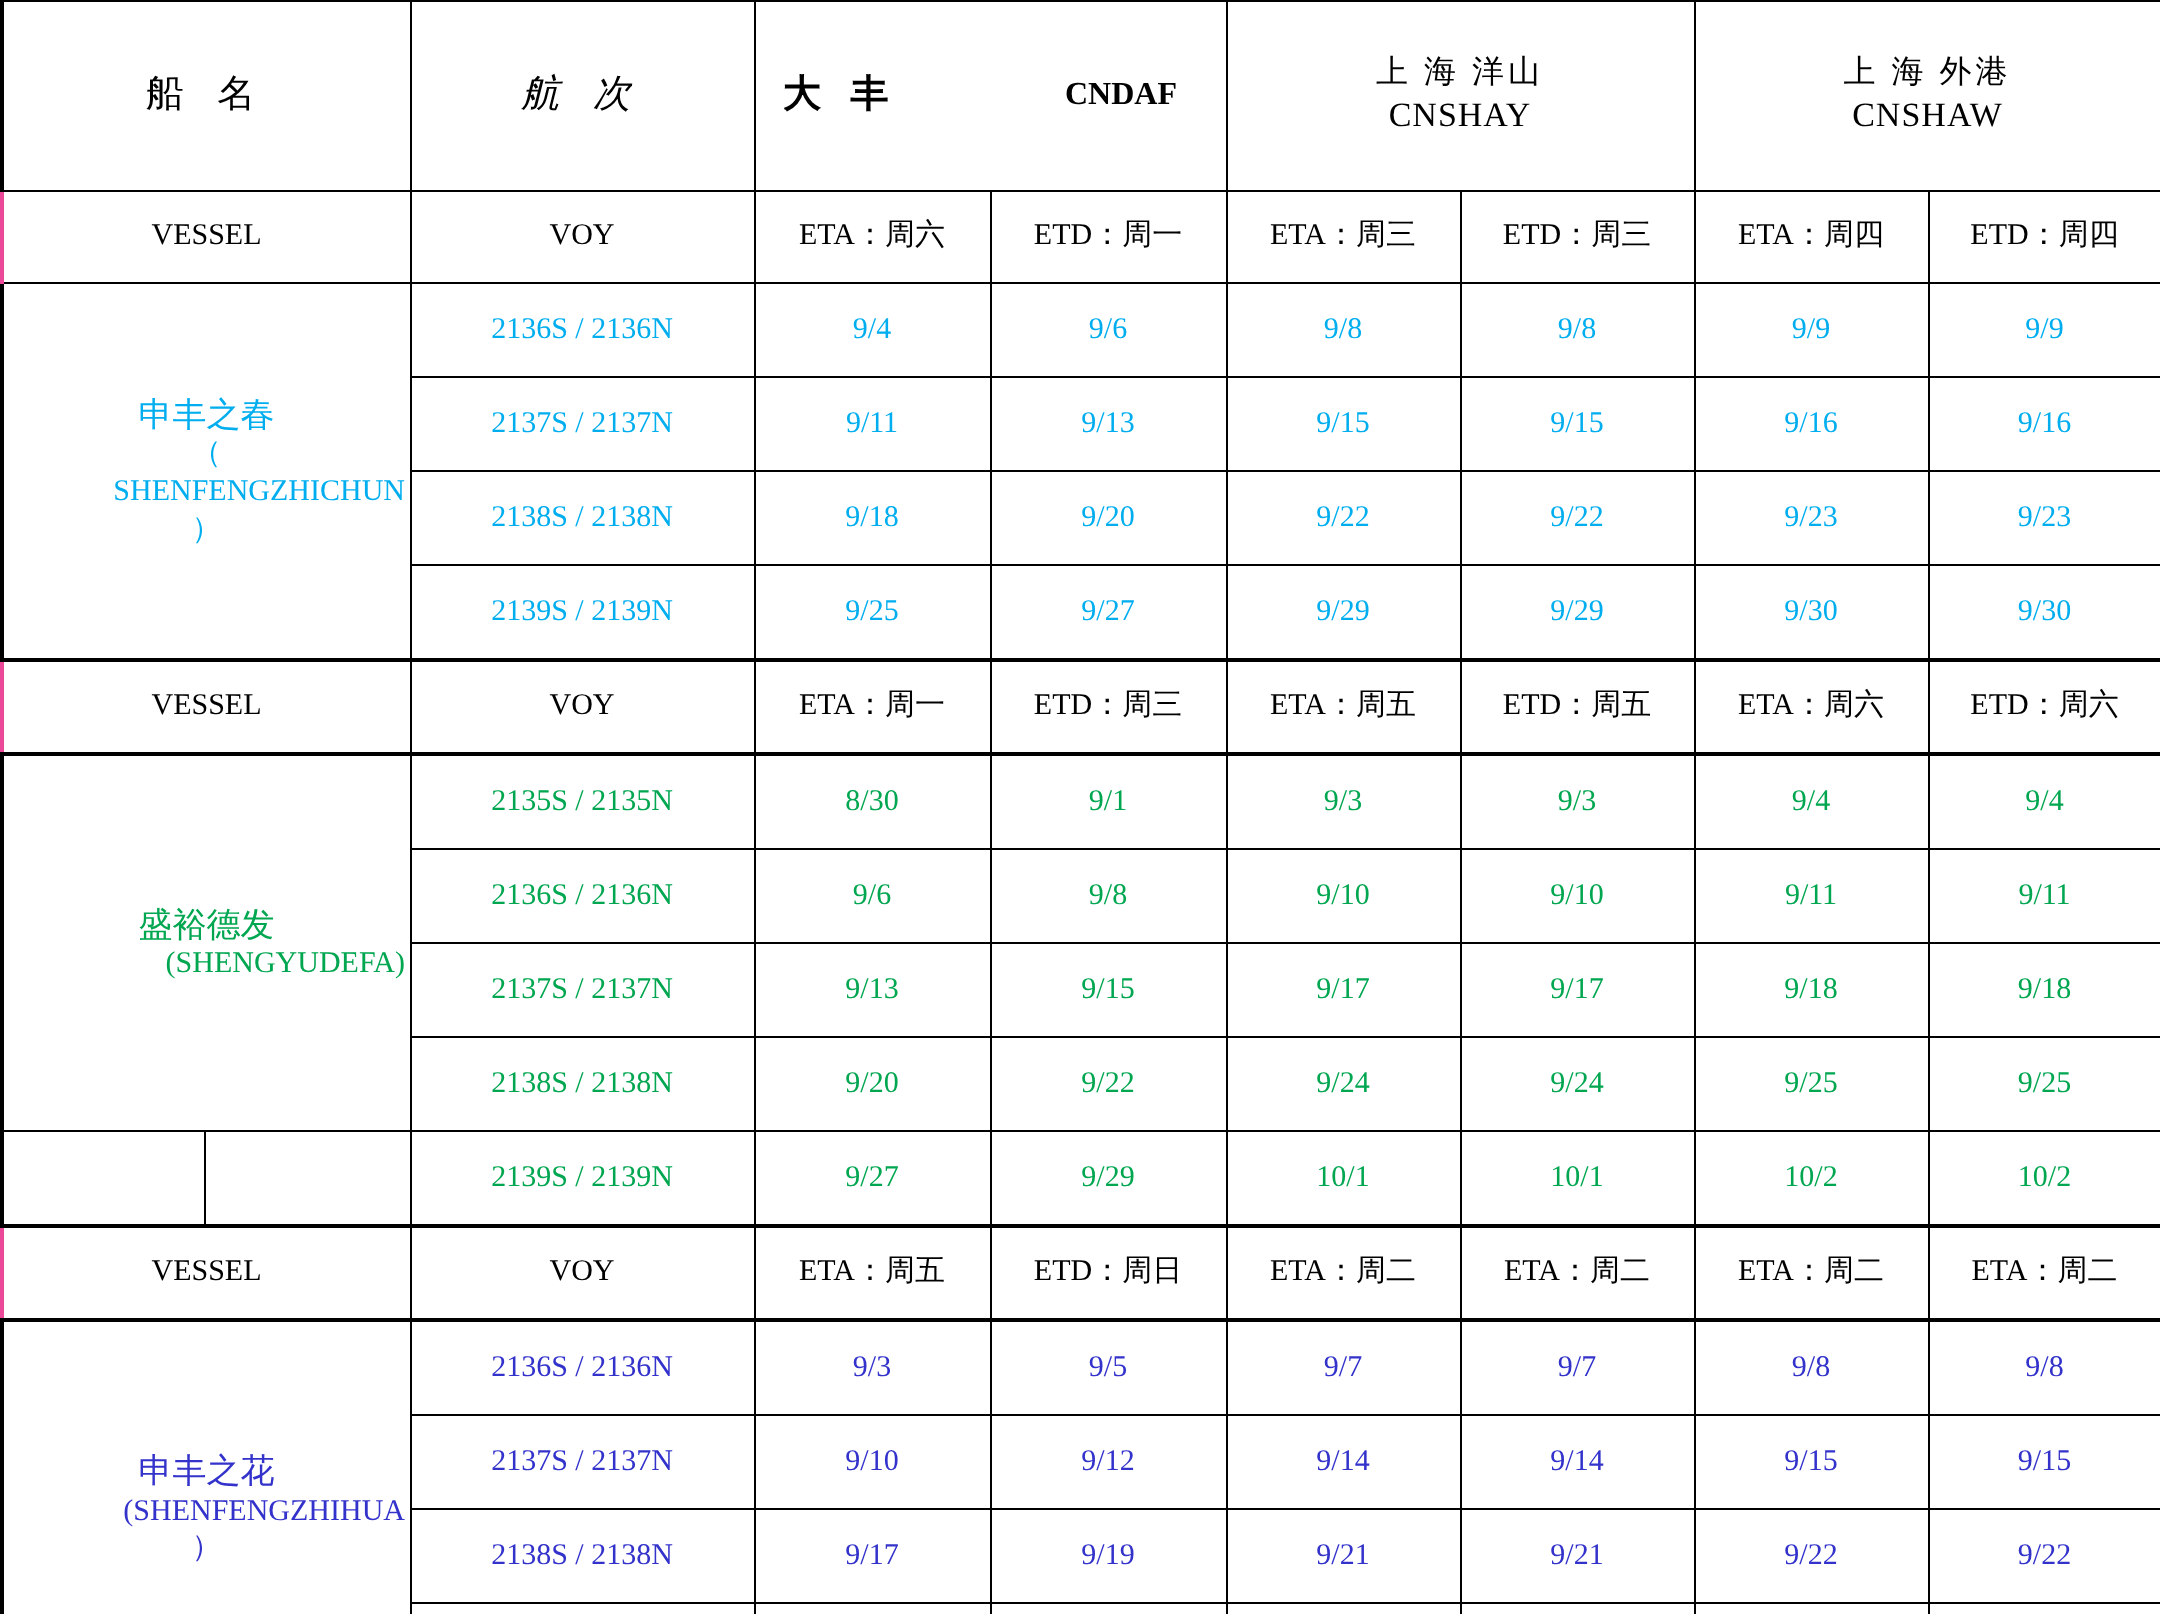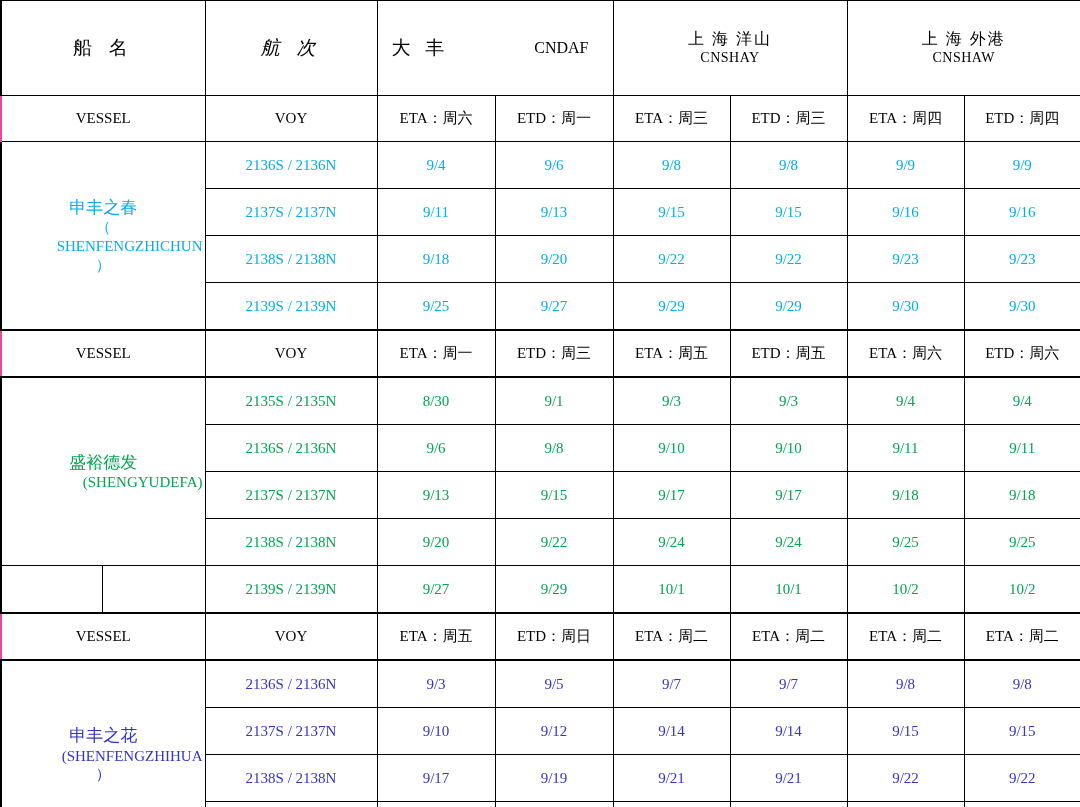--- a/index.html
+++ b/index.html
@@ -50,34 +50,35 @@
     border-bottom: 2px solid #000000;
     height: 90px;
   }
   .hdr-row td.thickleft { border-left: 2px solid #000000; }
   .hdr-row td.thickright { border-right: 2px solid #000000; }
   .port-cn {
     font-size: 16px;
     letter-spacing: 2px;
   }
   .port-en {
-    font-size: 14px;
+    font-size: 17px;
     letter-spacing: 0.5px;
   }
   .hdr-name {
     font-size: 19px;
     letter-spacing: 6px;
   }
   .hdr-voy {
     font-size: 19px;
     letter-spacing: 6px;
     font-style: italic;
   }
   .dafeng-cell {
     position: relative;
+    font-weight: bold;
   }
   .dafeng-cn {
     position: absolute;
     left: 14px;
     top: 50%;
     transform: translateY(-50%);
     font-size: 19px;
     letter-spacing: 5px;
   }
   .dafeng-en {

